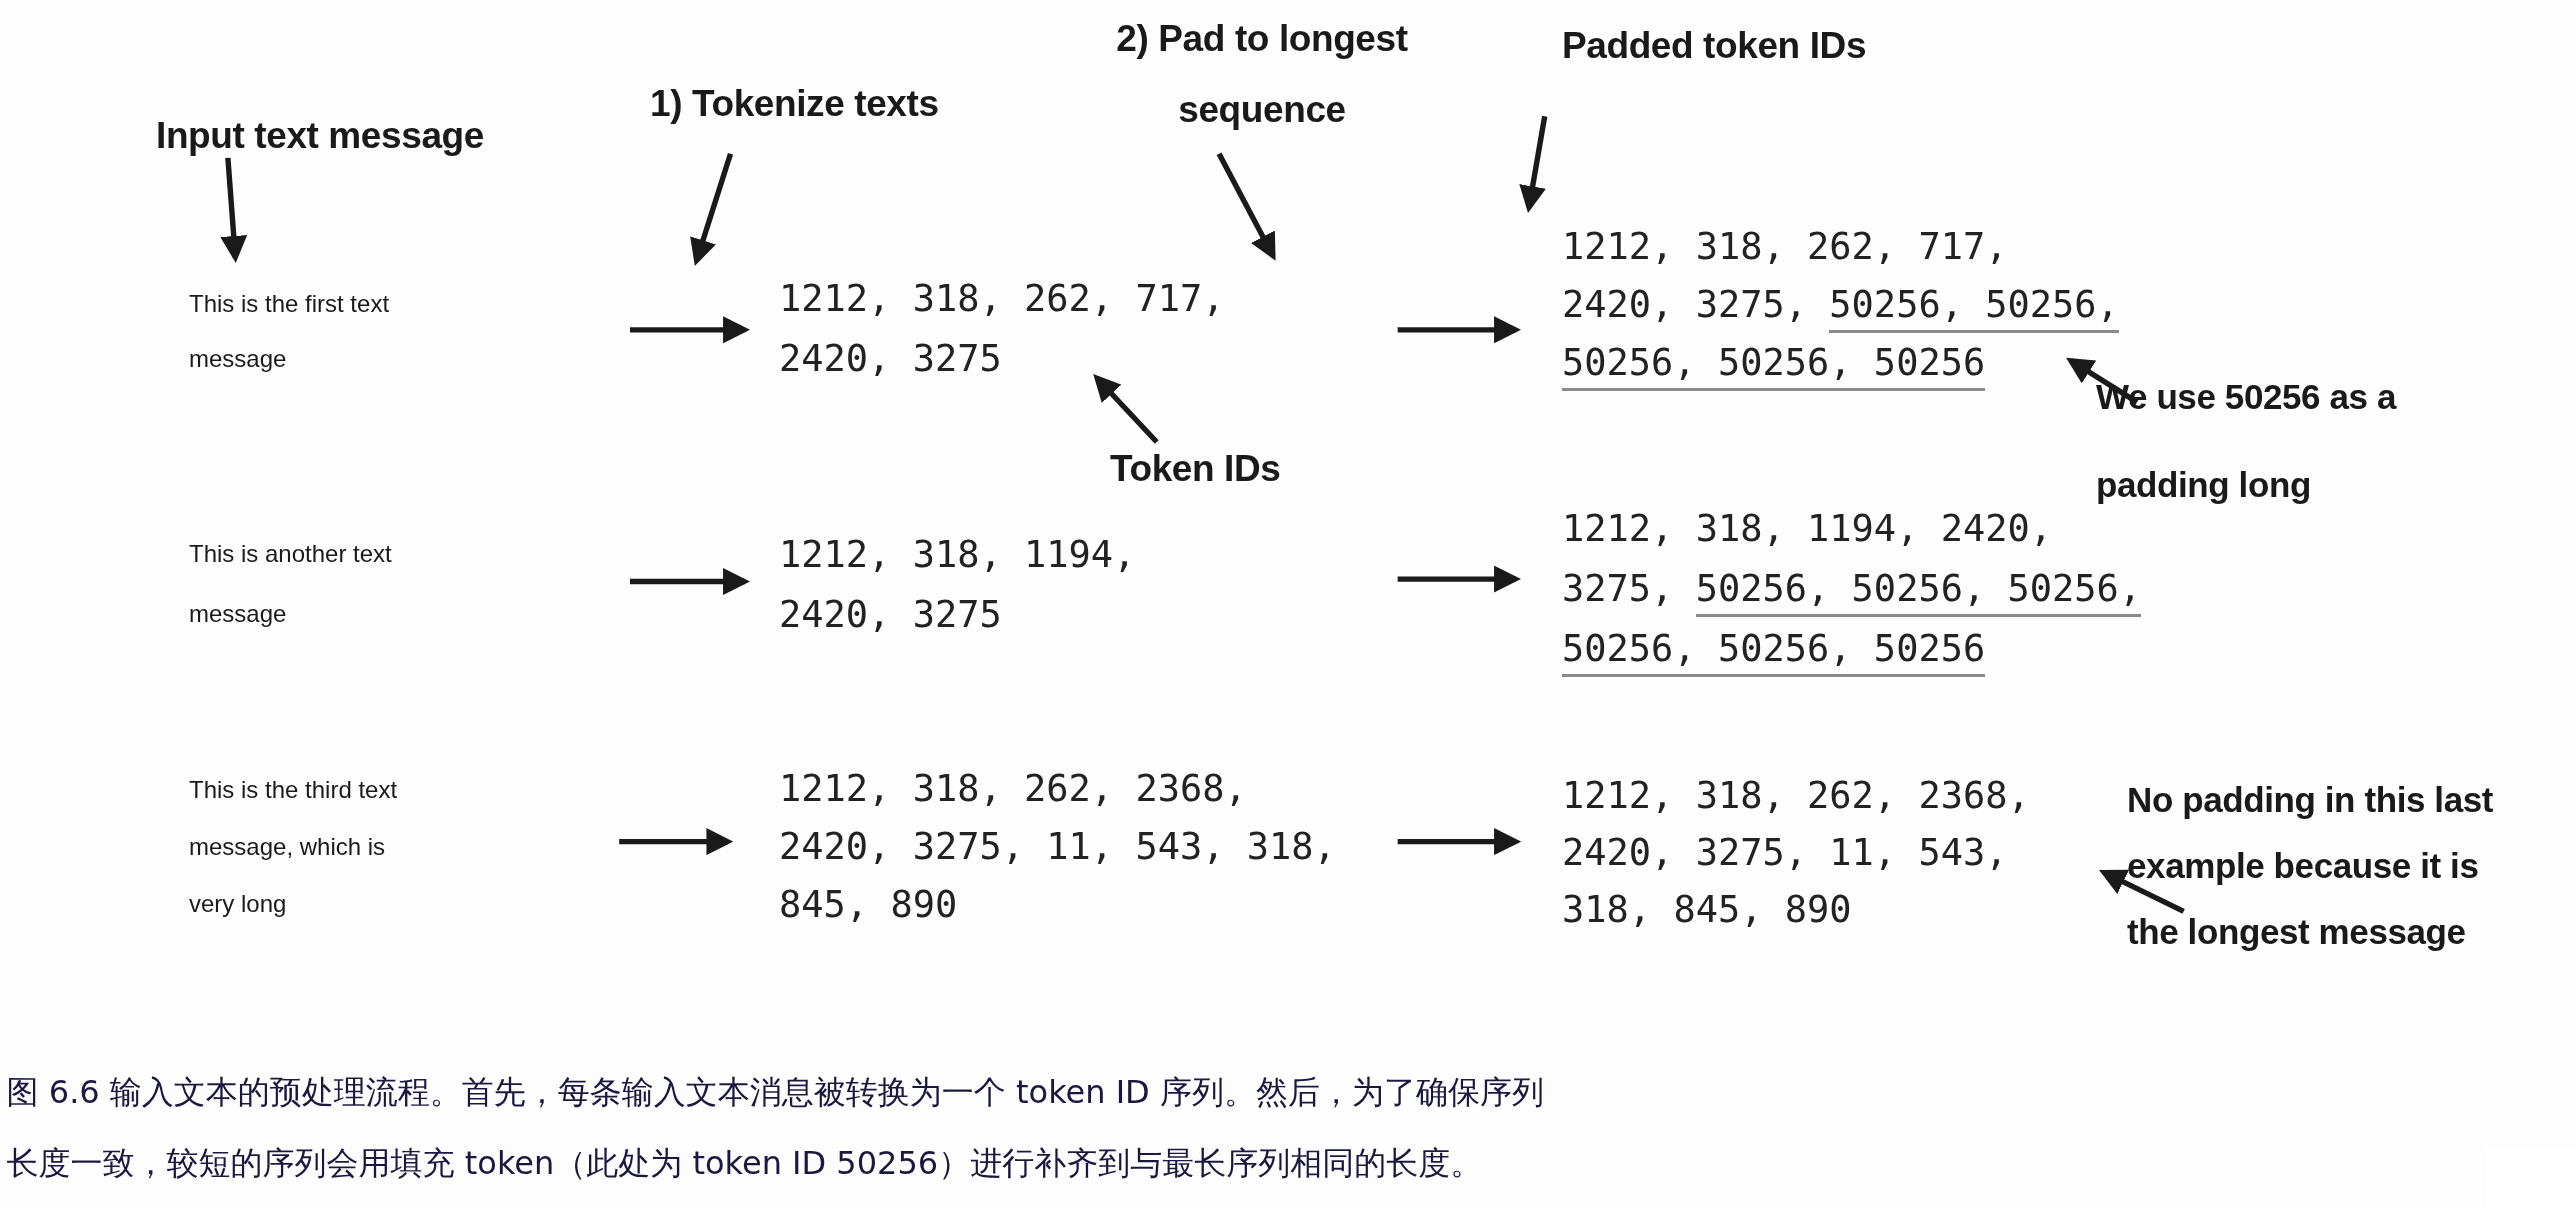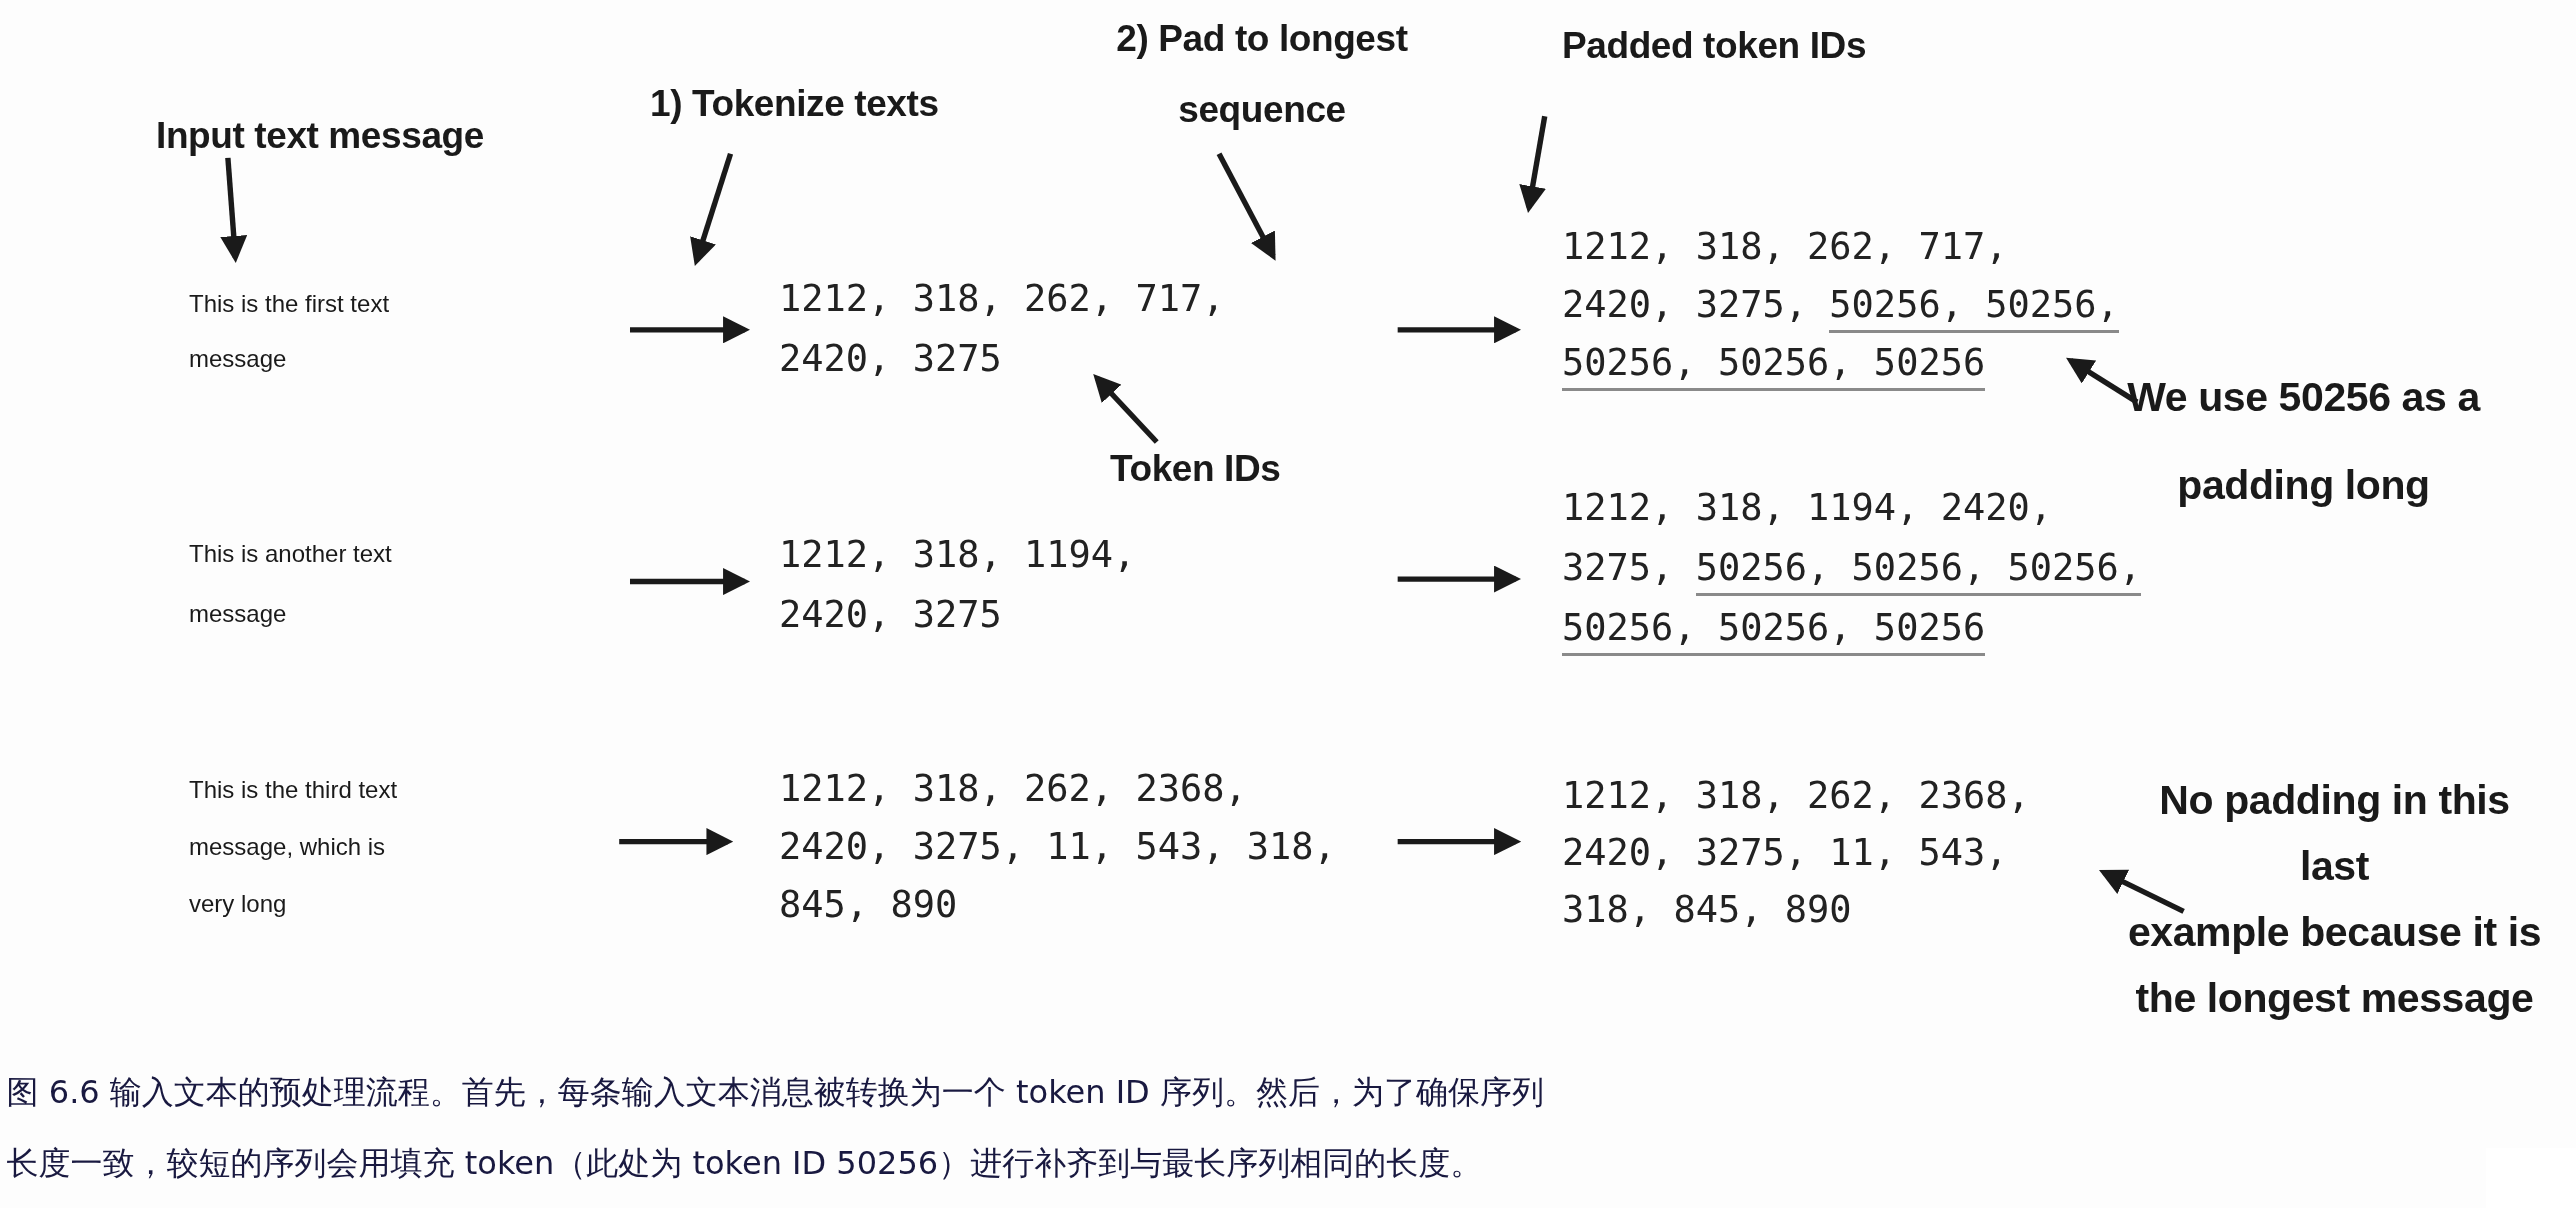--- a/index.html
+++ b/index.html
@@ -25,21 +25,21 @@
     position:absolute; font-size:24px; line-height:55px; white-space:nowrap;
     color:var(--ink); letter-spacing:0px;
   }
   .mono{
     position:absolute; font-family:"DejaVu Sans Mono", monospace;
     font-size:37px; color:#222; white-space:nowrap;
   }
   .mono .line{display:block;}
   .u{border-bottom:3.3px solid var(--ul); padding-bottom:4.2px;}
   .note{
-    position:absolute; font-weight:700; font-size:41px; text-align:center;
+    position:absolute; font-weight:700; font-size:35px; 
     color:var(--ink); letter-spacing:-0.4px;
   }
   .caption{
     position:absolute; left:6.6px; top:1057px; width:2563px;
     font-family:"DejaVu Sans", sans-serif;
     font-size:32px; line-height:71px; color:var(--cap); white-space:nowrap;
   }
   .caption .line{display:block;}
   .white-patch{
     position:absolute; left:2486px; top:1148px; width:93px; height:60px;
@@ -106,21 +106,21 @@
   <div class="msg" style="left:189px; top:524px; line-height:60px;">
     <div class="line">This is another text</div>
     <div class="line">message</div>
   </div>
 
   <div class="mono" style="left:779px; top:525px; line-height:60px;">
     <div class="line">1212, 318, 1194,</div>
     <div class="line">2420, 3275</div>
   </div>
 
-  <div class="mono" style="left:1562px; top:478px; line-height:60px;">
+  <div class="mono" style="left:1562px; top:499px; line-height:60px;">
     <div class="line"><span class="pre">1212, 318, 1194, 2420,</span></div>
     <div class="line"><span class="pre">3275, </span><span class="u">50256, 50256, 50256,</span></div>
     <div class="line"><span class="pre"></span><span class="u">50256, 50256, 50256</span></div>
   </div>
 
   <div class="msg" style="left:189px; top:761px; line-height:57px;">
     <div class="line">This is the third text</div>
     <div class="line">message, which is</div>
     <div class="line">very long</div>
   </div>

